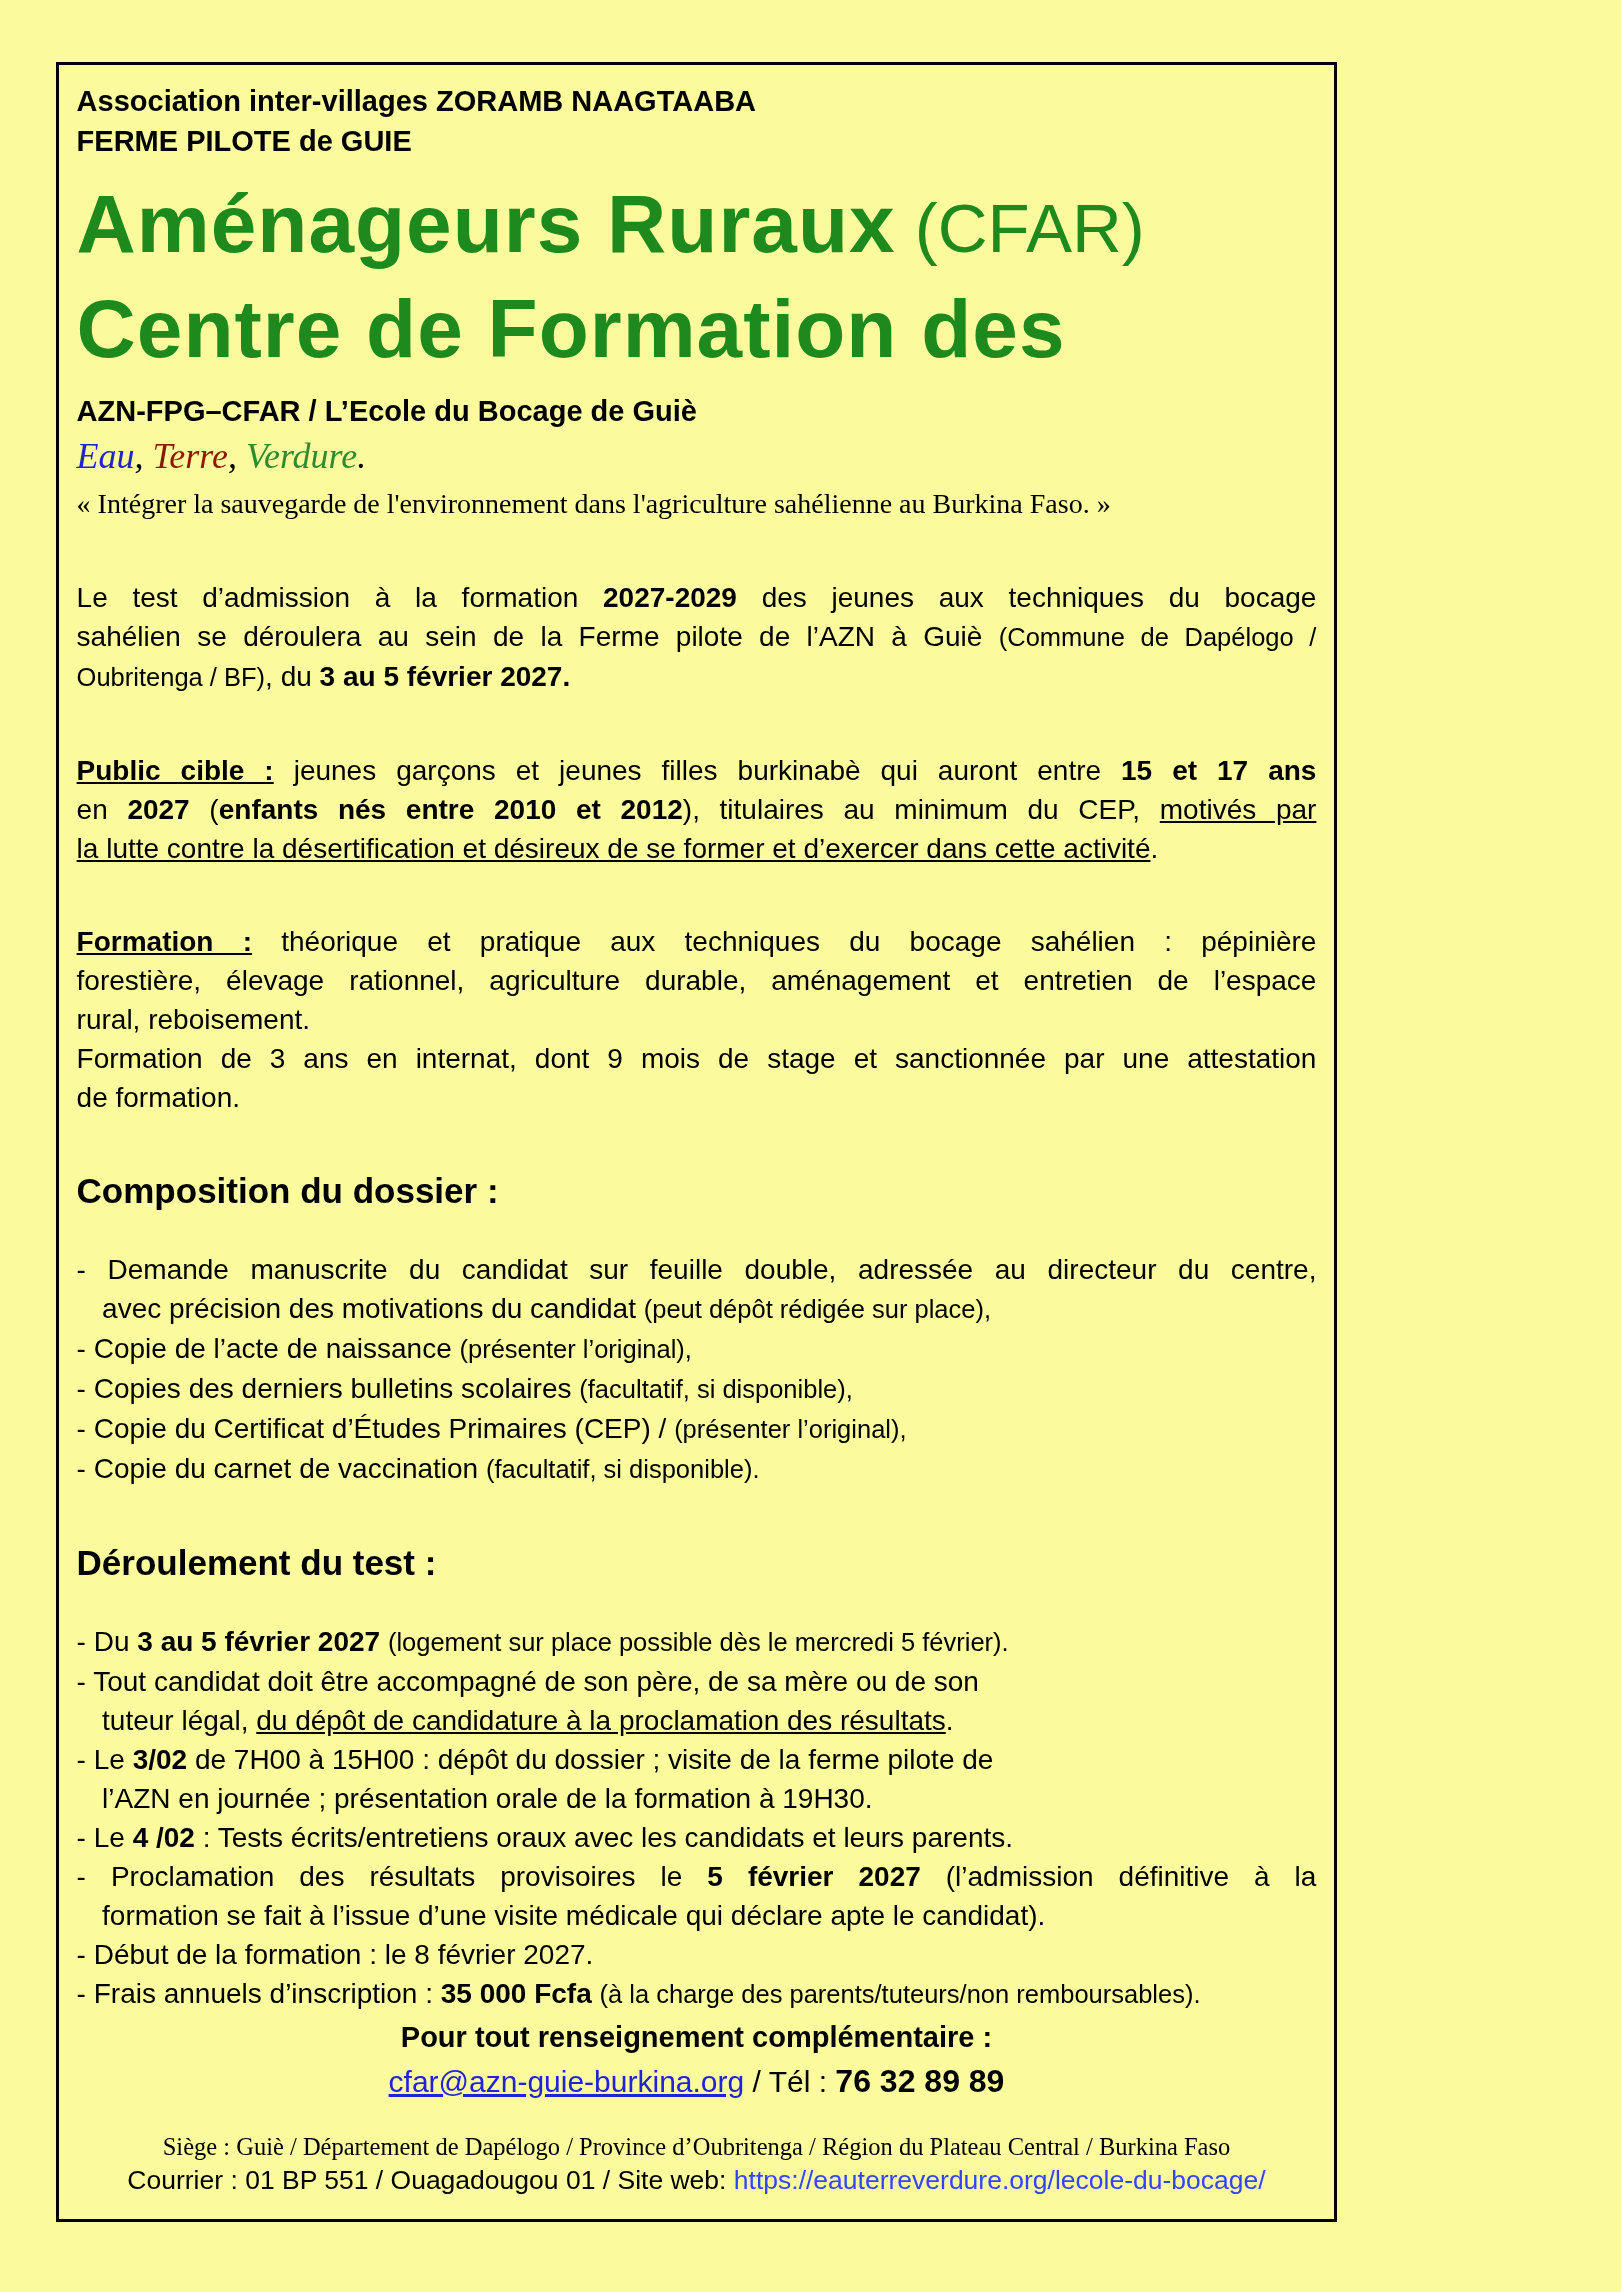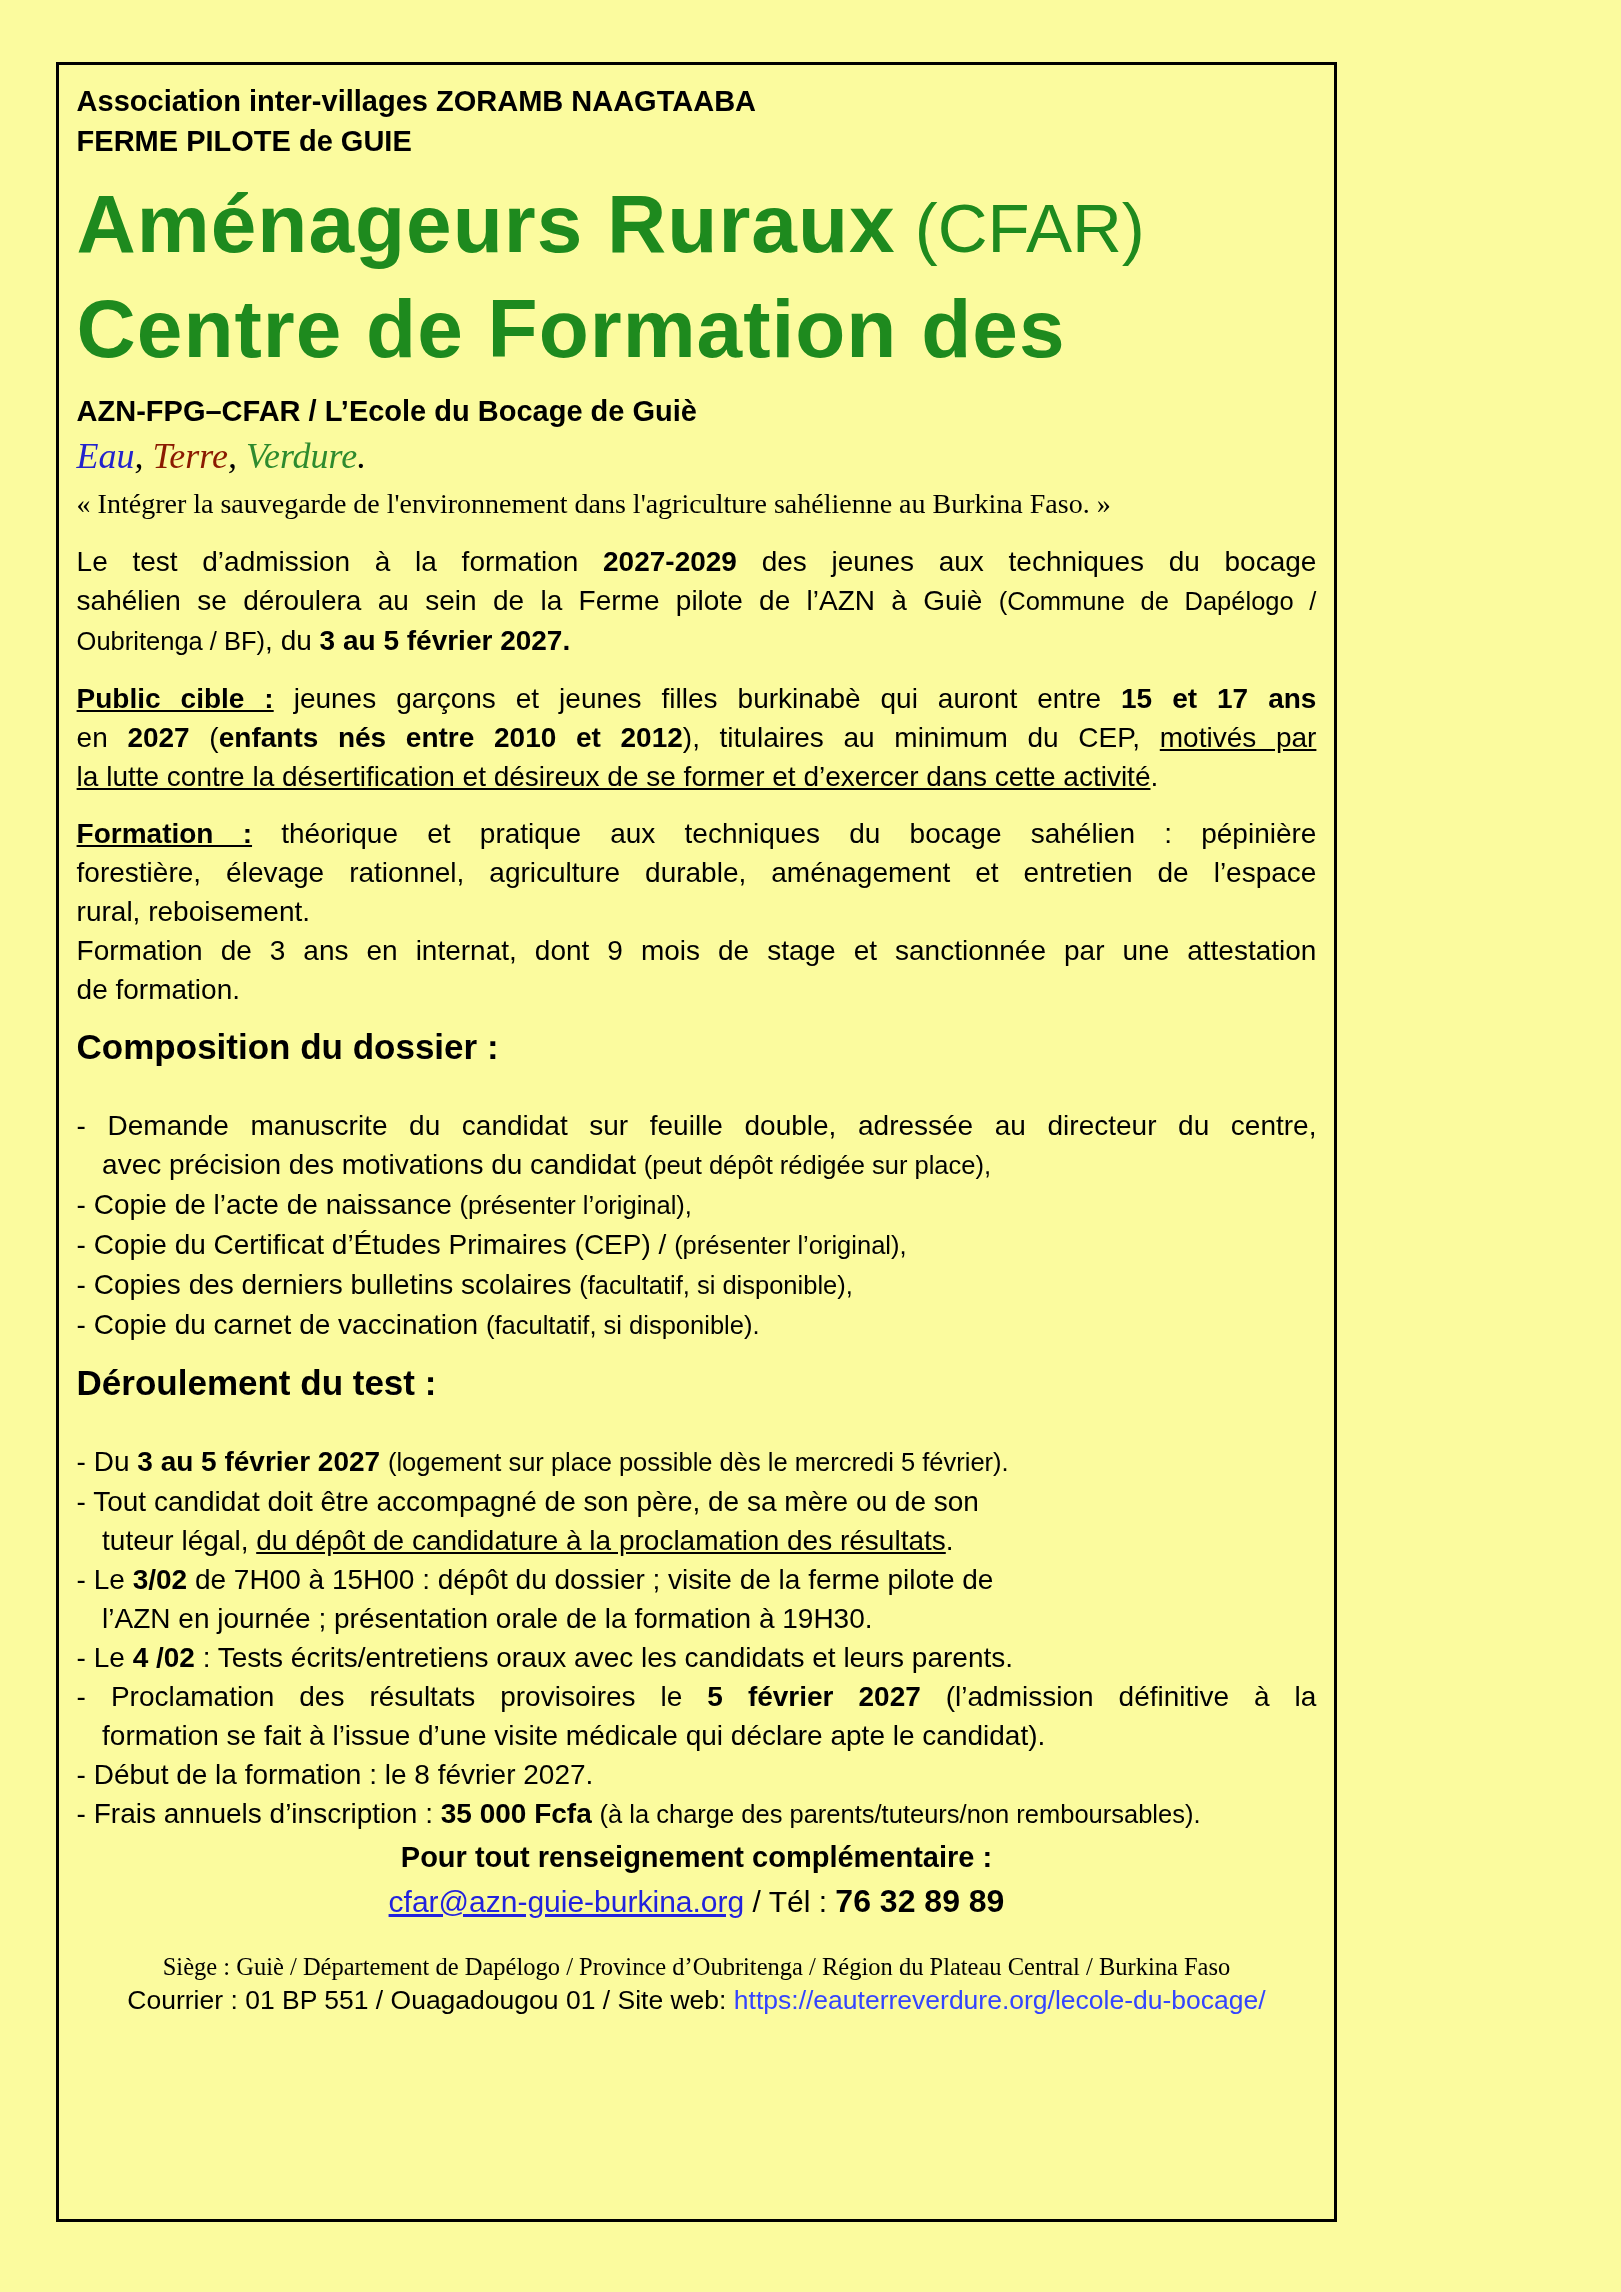--- a/index.html
+++ b/index.html
@@ -37,21 +37,21 @@
   .quote {
     font-family: "Liberation Serif", "DejaVu Serif", serif;
     font-size: 28px; line-height: 41px; margin-top: 3.9px;
   }
   .communique { text-align: center; margin-top: 9.8px; line-height: 57px; }
   .communique .ctxt {
     font-family: "Liberation Serif", "DejaVu Serif", serif;
     font-weight: bold; font-size: 43px; letter-spacing: 15.7px;
     text-decoration: underline; text-underline-offset: 6.9px;
   }
-  .sec { margin-top: 18px; }
+  .sec { margin-top: 54px; }
   .sec-sm { margin-top: 37px; }
   .jl { text-align: justify; text-align-last: justify; }
   .b  { font-weight: bold; }
   .u  { text-decoration: underline; }
   .bu { font-weight: bold; text-decoration: underline; }
   .sm { font-size: 25.5px; }
   .ind { padding-left: 25.5px; }
   .heading { font-weight: bold; font-size: 35px; }
   .contact-heading { text-align: center; font-weight: bold; font-size: 29px; margin-top: 2px; line-height: 43px; }
   .contact-line { text-align: center; font-size: 30px; line-height: 45px; }
@@ -106,22 +106,22 @@
   </div>
 
   <div class="sec"><span class="heading">Composition du dossier :</span></div>
 
   <div class="sec-sm">
     <div>
       <div class="jl">- Demande manuscrite du candidat sur feuille double, adressée au directeur du centre,</div>
       <div class="ind"><span>avec précision des motivations du candidat </span><span class="sm">(peut dépôt rédigée sur place),</span></div>
     </div>
     <div><span>- Copie de l’acte de naissance </span><span class="sm">(présenter l’original),</span></div>
+    <div><span>- Copies des derniers bulletins scolaires </span><span class="sm">(facultatif, si disponible),</span></div>
     <div><span>- Copie du Certificat d’Études Primaires (CEP) / </span><span class="sm">(présenter l’original),</span></div>
-    <div><span>- Copies des derniers bulletins scolaires </span><span class="sm">(facultatif, si disponible),</span></div>
     <div><span>- Copie du carnet de vaccination </span><span class="sm">(facultatif, si disponible).</span></div>
   </div>
 
   <div class="sec"><span class="heading">Déroulement du test :</span></div>
 
   <div class="sec-sm">
     <div><span>- Du </span><span class="b">3 au 5 février 2027</span><span> </span><span class="sm">(logement sur place possible dès le mercredi 5 février).</span></div>
     <div>
       <div>- Tout candidat doit être accompagné de son père, de sa mère ou de son</div>
       <div class="ind"><span>tuteur légal, </span><span class="u">du dépôt de candidature à la proclamation des résultats</span><span>.</span></div>

